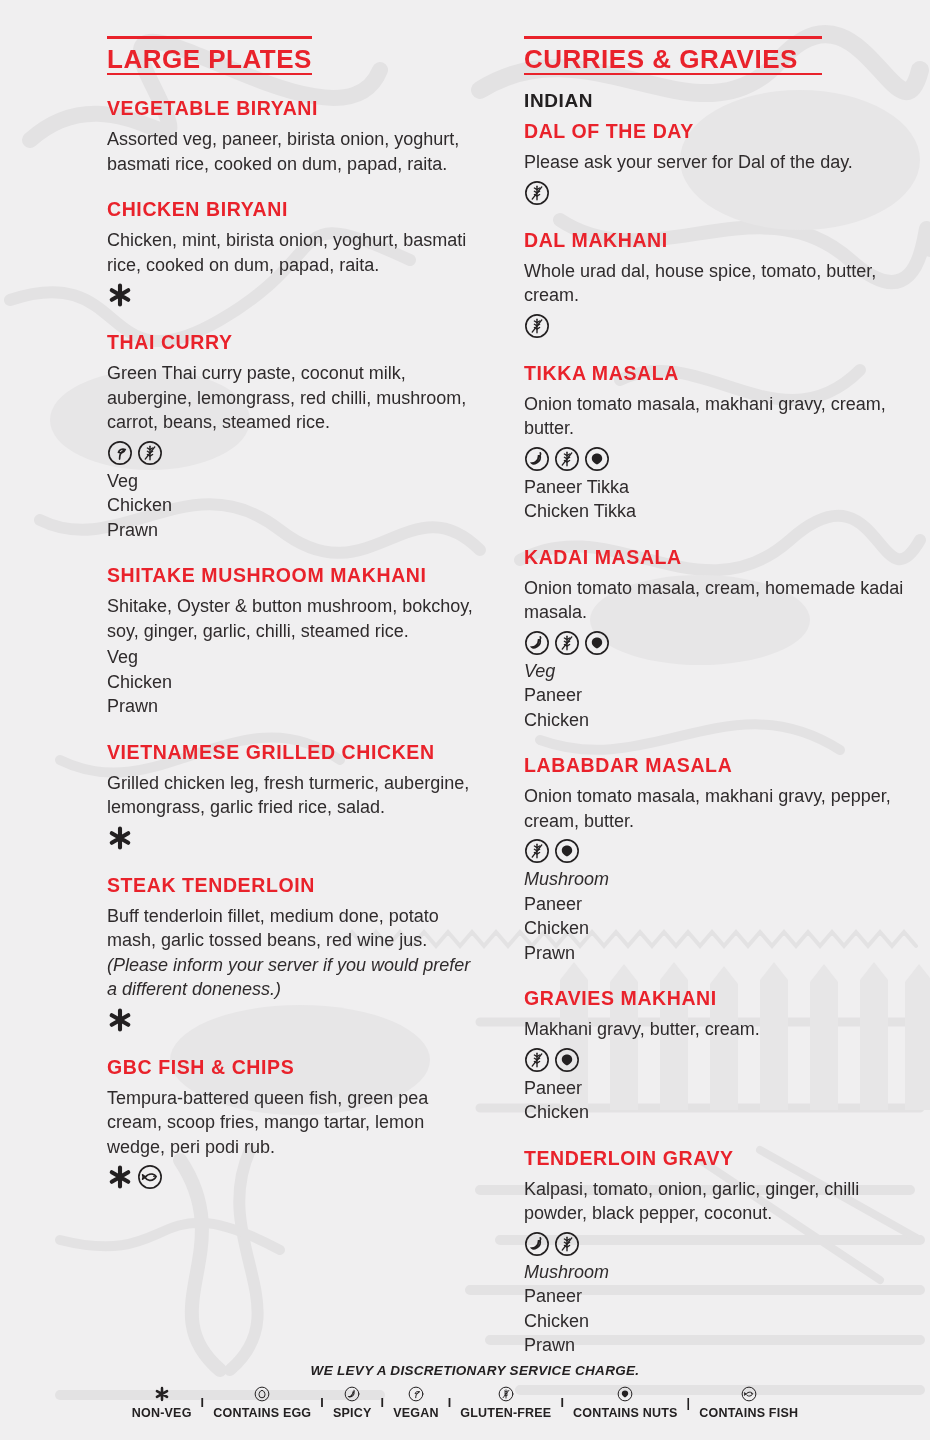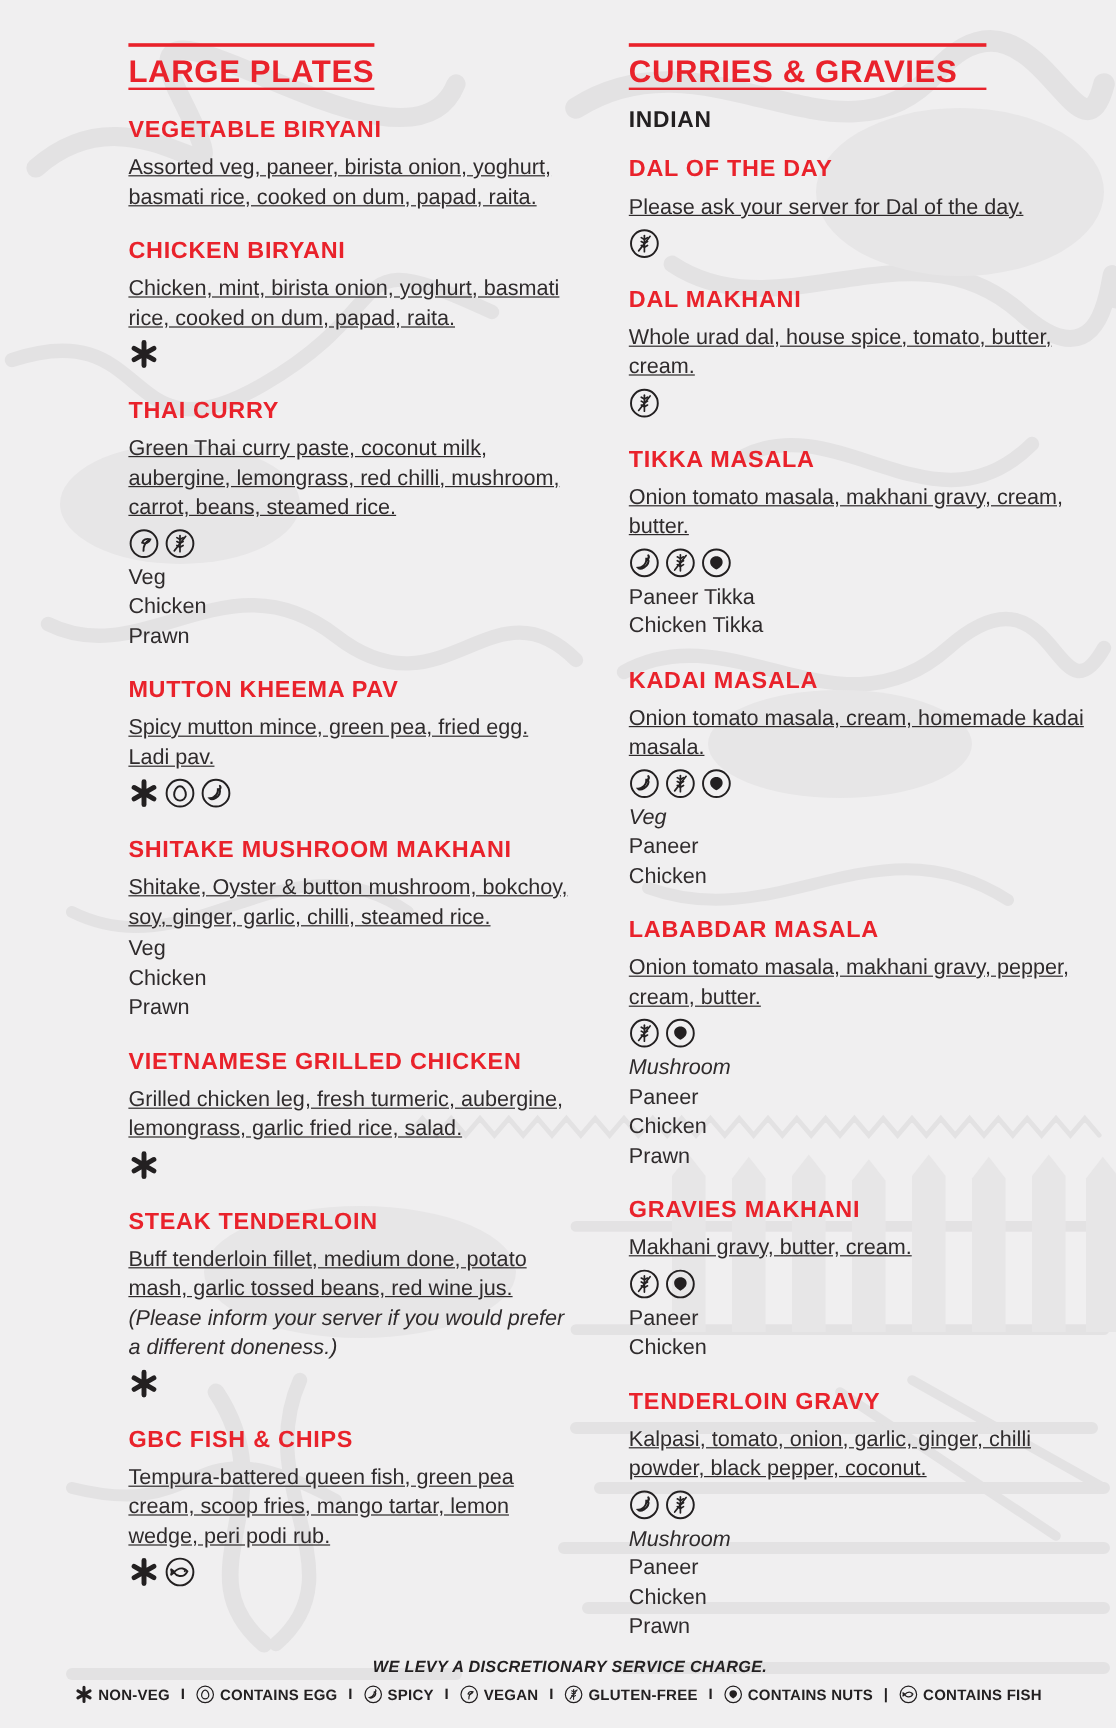--- a/index.html
+++ b/index.html
@@ -32,30 +32,29 @@
     margin:0;
     font-size:26px;line-height:28px;
     font-weight:bold;color:var(--red);
     letter-spacing:.5px;white-space:nowrap;
   }
   .sub-head{
     margin:15px 0 0;
     font-size:19px;font-weight:bold;color:#232021;letter-spacing:.6px;
   }
   .item{margin-top:22px;}
-  .item.first{margin-top:18px;}
+  .item.first{margin-top:8px;}
   .item-title{
     margin:0 0 8px;
     font-size:19.5px;line-height:22px;
     font-weight:bold;color:var(--red);letter-spacing:.6px;
   }
   .desc{
     margin:0;font-size:18px;line-height:24.5px;
     white-space:pre-line;
-    text-decoration:underline;
   }
   .note{
     margin:0;font-size:18px;line-height:24.5px;font-style:italic;
   }
   .icons-row{
     display:flex;align-items:center;gap:4px;
     margin:4px 0 0;height:28px;
   }
   .variants{margin-top:2px;}
   .variant{font-size:18px;line-height:24.5px;}
@@ -70,21 +69,21 @@
   }
   .service{
     margin:0 0 8px;
     font-size:13.5px;font-weight:bold;font-style:italic;
     letter-spacing:.3px;color:#232021;padding-left:20px;
   }
   .legend{
     display:flex;justify-content:center;align-items:center;gap:7px;
     font-size:12.5px;font-weight:bold;color:#232021;letter-spacing:.2px;
   }
-  .leg{display:inline-flex;align-items:flex-end;gap:4px;}
+  .leg{display:inline-flex;align-items:center;gap:4px;flex-direction:column;}
   .leg-sep{margin:0 2px;font-weight:bold;}
 </style>
 </head>
 <body>
 
 <svg width="0" height="0" style="position:absolute" aria-hidden="true">
   <defs>
     <g id="ic-non-veg" stroke="#232021" stroke-width="3.8" stroke-linecap="round" fill="none">
       <path d="M12 3.2v17.6M4.4 7.6l15.2 8.8M19.6 7.6L4.4 16.4"></path>
     </g>
@@ -190,36 +189,20 @@
             <use href="#ic-gluten-free"></use>
           </svg>
         </div>
       <div class="variants">
           <div class="variant">Veg</div>
           <div class="variant">Chicken</div>
           <div class="variant">Prawn</div>
         </div>
     </article>
 
-    <article class="item">
-      <h2 class="item-title">MUTTON KHEEMA PAV</h2>
-      <p class="desc">Spicy mutton mince, green pea, fried egg.
-Ladi pav.</p>
-      <div class="icons-row">
-          <svg viewBox="0 0 24 24" class="badge">
-            <use href="#ic-non-veg"></use>
-          </svg>
-          <svg viewBox="0 0 24 24" class="badge">
-            <use href="#ic-egg"></use>
-          </svg>
-          <svg viewBox="0 0 24 24" class="badge">
-            <use href="#ic-spicy"></use>
-          </svg>
-        </div>
-    </article>
 
     <article class="item">
       <h2 class="item-title">SHITAKE MUSHROOM MAKHANI</h2>
       <p class="desc">Shitake, Oyster &amp; button mushroom, bokchoy, soy, ginger, garlic, chilli, steamed rice.</p>
       <div class="variants">
           <div class="variant">Veg</div>
           <div class="variant">Chicken</div>
           <div class="variant">Prawn</div>
         </div>
     </article>

